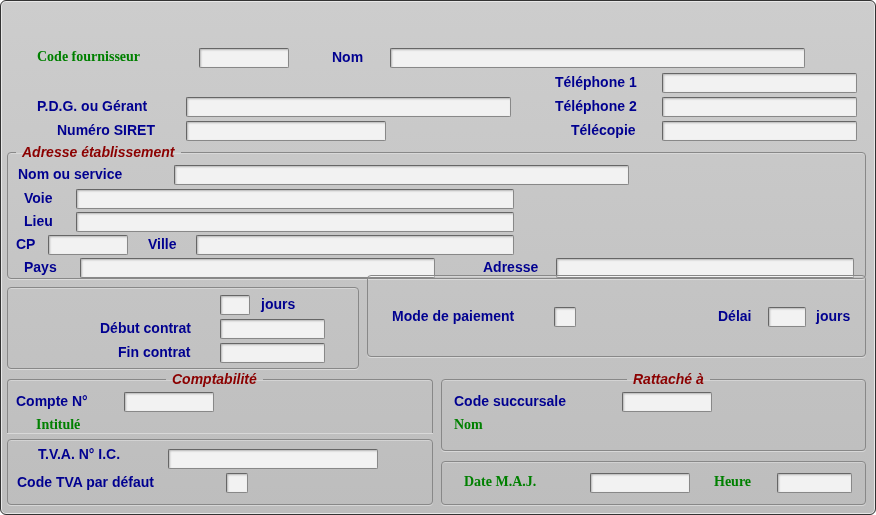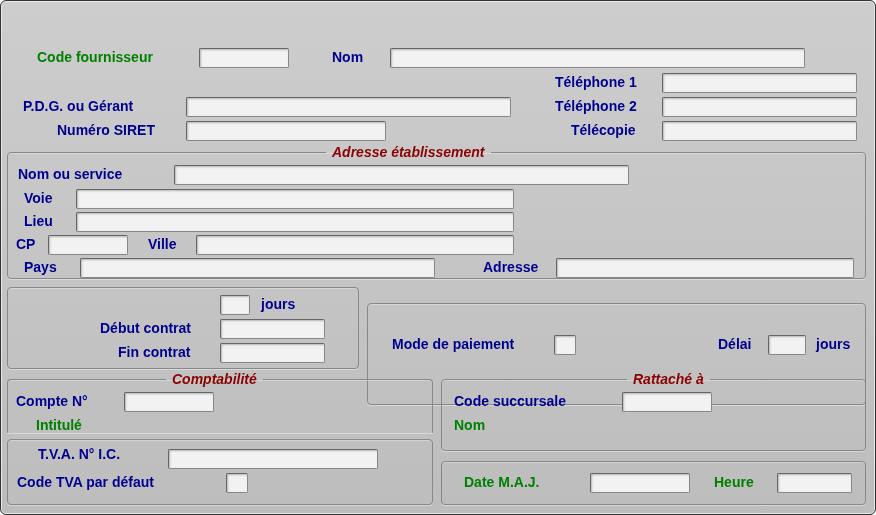--- a/index.html
+++ b/index.html
@@ -56,21 +56,21 @@
     cursor: pointer;
     box-shadow: inset 0 0 0 1px rgba(255,255,255,.4);
   }
   .page-btn.active { background: #d97400; color: #fff; }
   .page-btn.inactive { background: #d6d6d6; color: #333; }
 
   .content { position: absolute; left:6px; right:6px; top:30px; bottom:6px; }
 
   
   .lbl-blue { color: #000090; font-weight: bold; }
-  .lbl-green { color: #008000; font-weight: bold; }
+  .lbl-green { color: #008000; font-weight: bold; font-family: Liberation Serif, serif; }
   .lbl-brown { color: #8b0000; font-weight: bold; font-style: italic; }
 
   .fld {
     height: 20px;
     background: #f2f2f2;
     border: 1px solid #888;
     border-top-color:#666; border-left-color:#666;
     box-shadow: inset 1px 1px 2px rgba(0,0,0,0.25);
     border-radius:2px;
     padding: 0 4px;
@@ -102,37 +102,37 @@
   <div class="content">
 
     <div class="row" style="left:30px; top:18px;">
       <span class="lbl-green">Code fournisseur</span>
     </div>
     <input class="fld" style="position: absolute; left: 192px; top: 17px; width: 90px;" value="">
 
     <span class="lbl-blue row" style="left:325px; top:18px;">Nom</span>
     <input class="fld" style="position: absolute; left: 383px; top: 17px; width: 415px;" value="">
 
-    <span class="lbl-blue row" style="left:16px; top:67px;text-align:right;">P.D.G. ou Gérant</span>
+    <span class="lbl-blue row" style="left:30px; top:67px;text-align:right;">P.D.G. ou Gérant</span>
     <input class="fld" style="position: absolute; left: 179px; top: 66px; width: 325px;" value="">
 
     <span class="lbl-blue row" style="left:50px; top:91px;">Numéro SIRET</span>
     <input class="fld" style="position: absolute; left: 179px; top: 90px; width: 200px;" value="">
 
     <span class="lbl-blue row" style="left:548px; top:43px;">Téléphone 1</span>
     <input class="fld" style="position: absolute; left: 655px; top: 42px; width: 195px;" value="">
 
     <span class="lbl-blue row" style="left:548px; top:67px;">Téléphone 2</span>
     <input class="fld" style="position: absolute; left: 655px; top: 66px; width: 195px;" value="">
 
     <span class="lbl-blue row" style="left:564px; top:91px;">Télécopie</span>
     <input class="fld" style="position: absolute; left: 655px; top: 90px; width: 195px;" value="">
 
     <fieldset style="position:absolute; left:0; top:113px; width:859px; height:135px;">
-      <legend style="margin-left:310px;" class="lbl-brown">Adresse établissement</legend>
+      <legend style="" class="lbl-brown">Adresse établissement</legend>
 
       <span class="lbl-blue row" style="left:10px; top:6px;">Nom ou service</span>
       <input class="fld" style="position: absolute; left: 166px; top: 5px; width: 455px;" value="">
 
       <span class="lbl-blue row" style="left:16px; top:30px;">Voie</span>
       <input class="fld" style="position: absolute; left: 68px; top: 29px; width: 438px;" value="">
 
       <span class="lbl-blue row" style="left:16px; top:53px;">Lieu</span>
       <input class="fld" style="position: absolute; left: 68px; top: 52px; width: 438px;" value="">
 
@@ -153,21 +153,21 @@
       <input class="fld" style="position: absolute; left: 212px; top: 7px; width: 30px;" value="">
       <span class="lbl-blue row" style="left:253px; top:8px;">jours</span>
 
       <span class="lbl-blue row" style="left:92px; top:32px;">Début contrat</span>
       <input class="fld" style="position: absolute; left: 212px; top: 31px; width: 105px;" value="">
 
       <span class="lbl-blue row" style="left:110px; top:56px;">Fin contrat</span>
       <input class="fld" style="position: absolute; left: 212px; top: 55px; width: 105px;" value="">
     </fieldset>
 
-    <fieldset style="position:absolute; left:360px; top:272px; width:499px; height:102px;">
+    <fieldset style="position:absolute; left:360px; top:244px; width:499px; height:82px;">
       <span class="lbl-blue row" style="left:24px; top:32px;">Mode de paiement</span>
       <input class="fld" style="position: absolute; left: 186px; top: 31px; width: 22px;" value="">
 
       <span class="lbl-blue row" style="left:350px; top:32px;">Délai</span>
       <input class="fld" style="position: absolute; left: 400px; top: 31px; width: 38px;" value="">
       <span class="lbl-blue row" style="left:448px; top:32px;">jours</span>
     </fieldset>
 
     <fieldset style="position:absolute; left:0; top:340px; width:426px; height:62px; border-bottom:none; border-radius:4px 4px 0 0;">
       <legend style="margin-left:150px;" class="lbl-brown">Comptabilité</legend>

